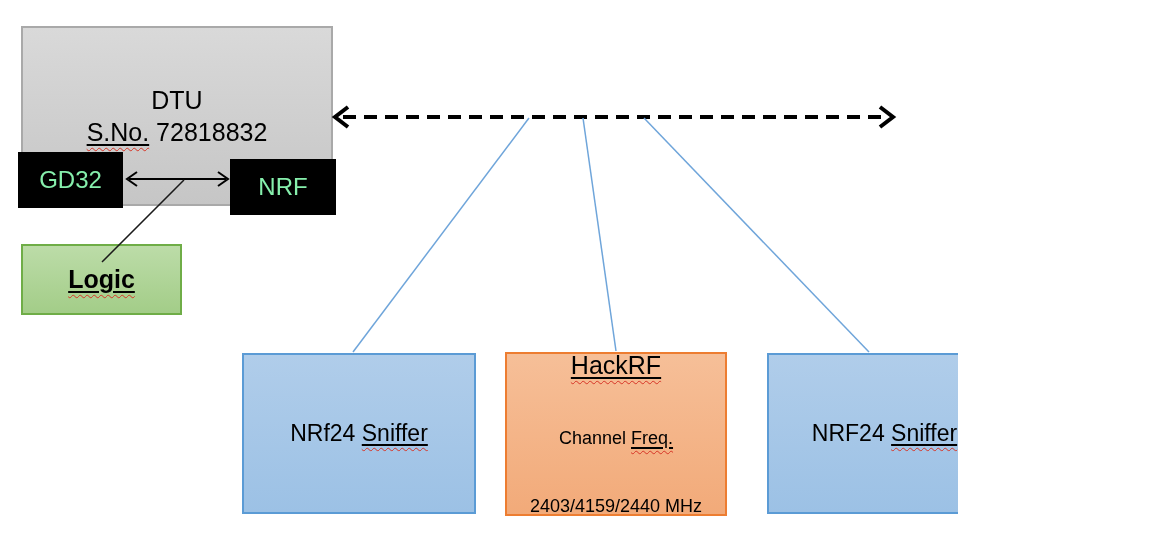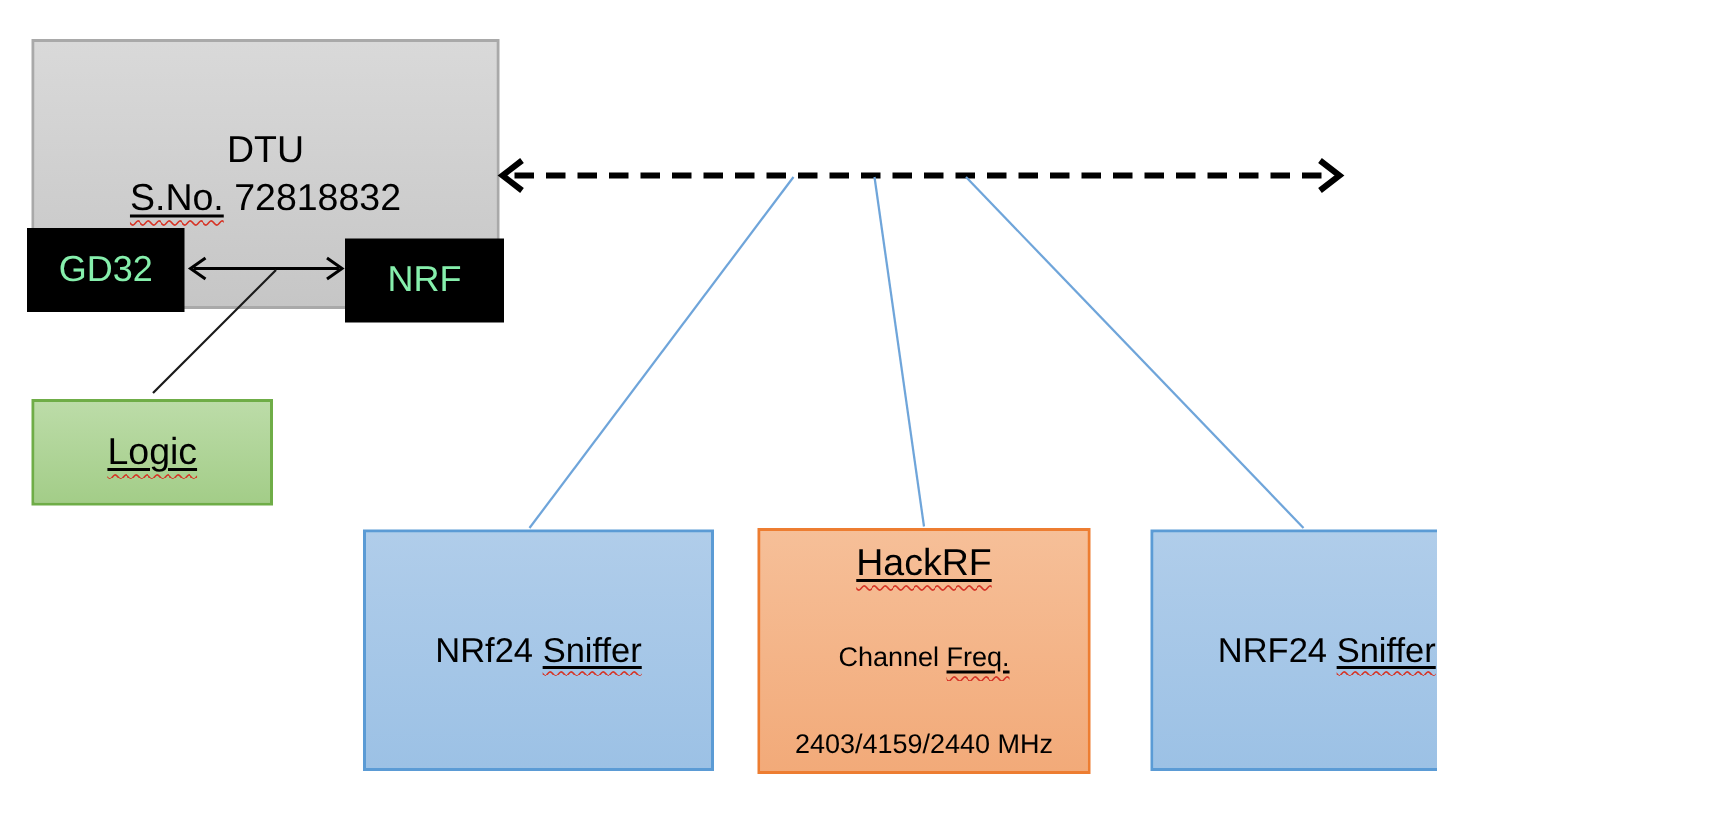--- a/index.html
+++ b/index.html
@@ -20,28 +20,28 @@
   .green {
     background:linear-gradient(180deg,#bcdca8,#a3cd88);
     border:2px solid #6fad47; font-size:25px;
   }
   .blue {
     background:linear-gradient(180deg,#b0cdea,#9cc1e5);
     border:2px solid #5b9bd5; font-size:23px;
   }
   .orange {
     background:linear-gradient(180deg,#f6bf98,#f2aa79);
-    border:2px solid #ed7d31; font-size:25px;gap:34px;
+    border:2px solid #ed7d31; font-size:25px;
   }
   .chip {
     position:absolute; background:#000000; color:#86efac;
     display:flex; align-items:center; justify-content:center;
     font-size:24px; z-index:2; text-align:center;
   }
-  .sm { font-size:18px; line-height:1.35; }
+  .sm { font-size:18px; line-height:1.35;margin-top:44px; }
   
   .u {
     text-decoration-line:underline;
     text-decoration-thickness:1.5px;
     text-underline-offset:3px;
   }
   .sq {
     text-decoration-line:underline;
     text-decoration-style:wavy;
     text-decoration-color:#d63426;
@@ -62,21 +62,21 @@
     <div><span class="u"><span class="sq">S.No.</span></span><span> 72818832</span></div>
   </div>
 
   <div class="chip" style="left:18px; top:152px; width:105px; height:56px;">
     <span>GD32</span>
   </div>
   <div class="chip" style="left:230px; top:159px; width:106px; height:56px;">
     <span>NRF</span>
   </div>
 
-  <div class="box green" style="left:21px; top:266px; width:161px; height:71px;">
+  <div class="box green" style="left:21px; top:244px; width:161px; height:71px;font-weight:bold;">
     <div><span class="u"><span class="sq">Logic</span></span></div>
   </div>
 
 
   <div class="box blue" style="left:242px; top:353px; width:234px; height:161px;">
     <div><span>NRf24 </span><span class="u"><span class="sq">Sniffer</span></span></div>
   </div>
 
   <div class="box orange" style="left:505px; top:352px; width:222px; height:164px;">
     <div><span class="u"><span class="sq">HackRF</span></span></div>

